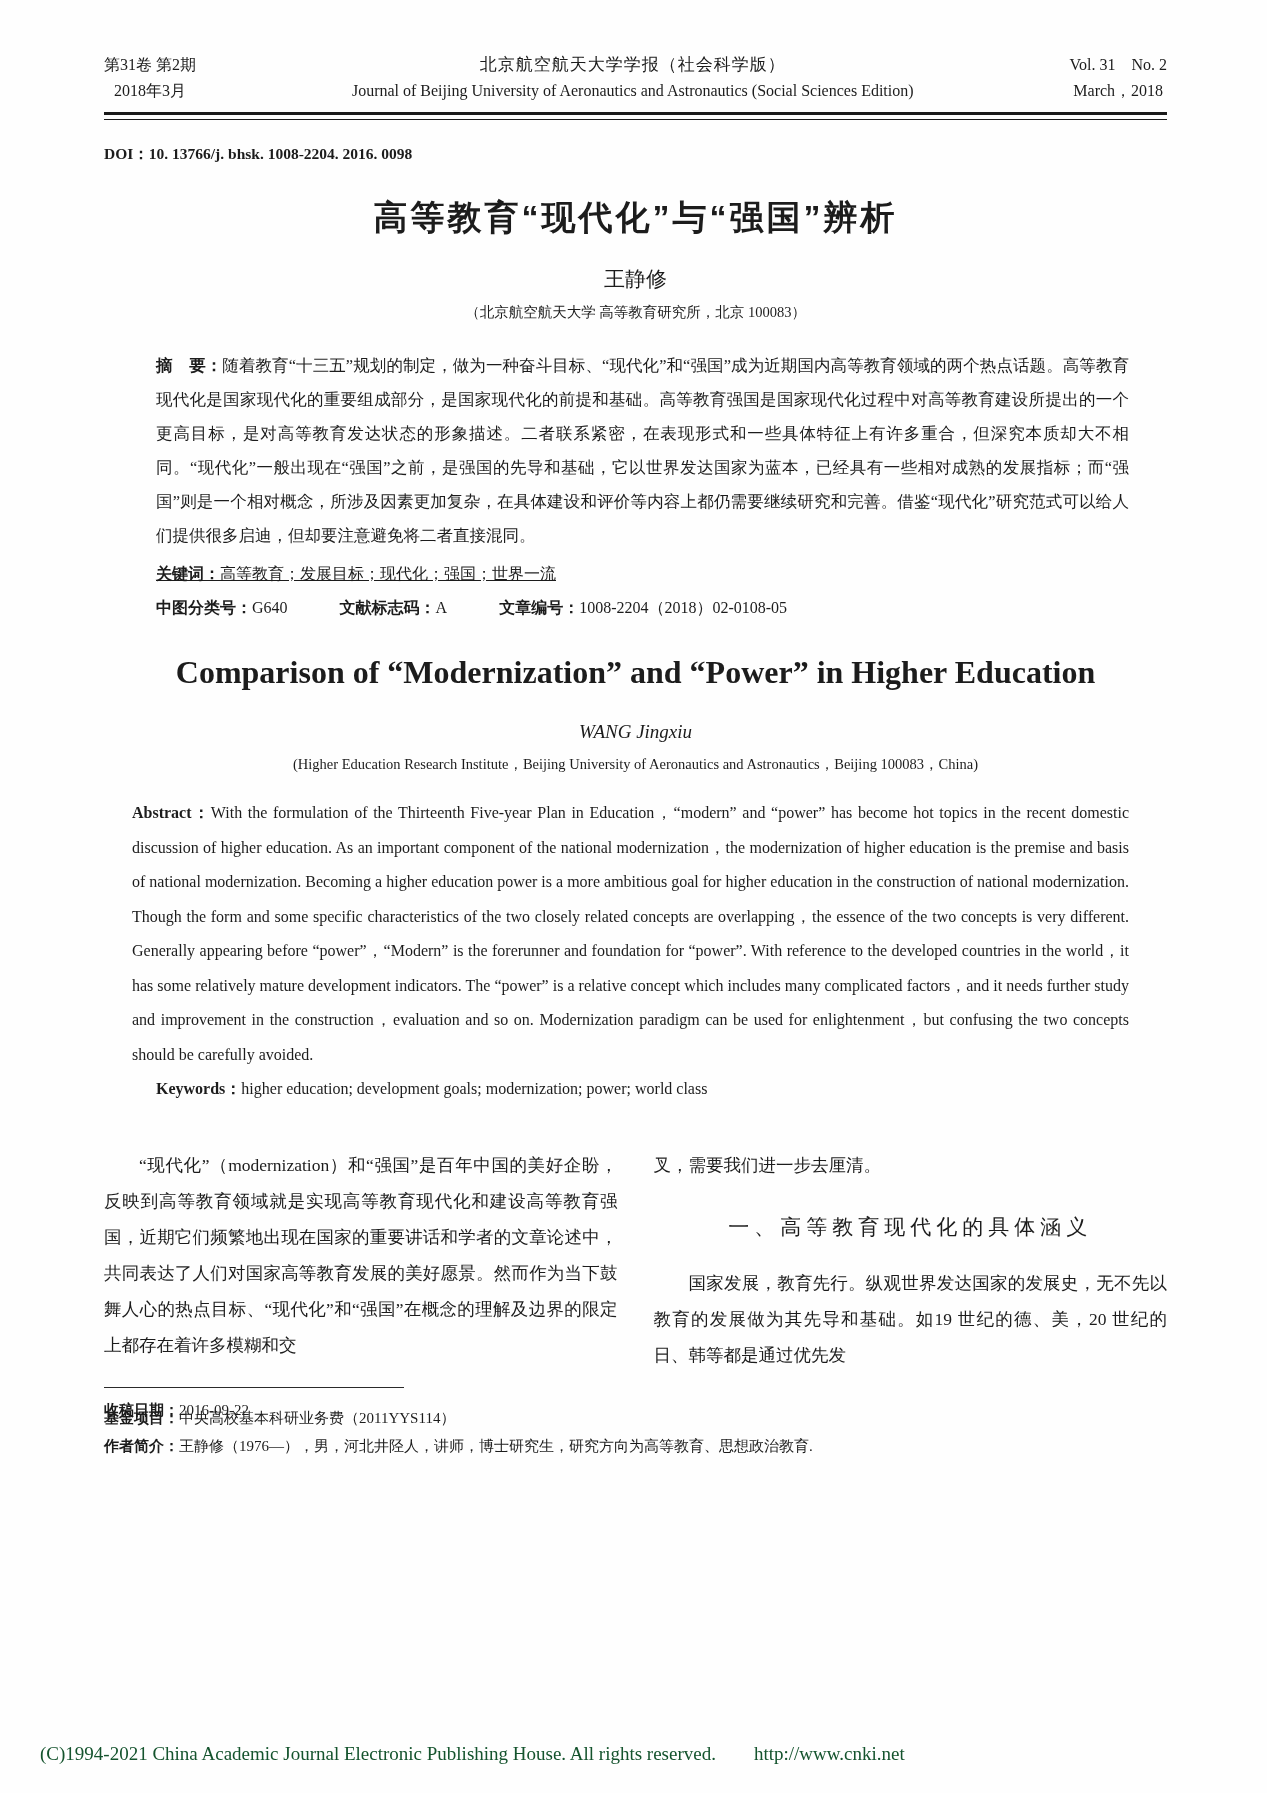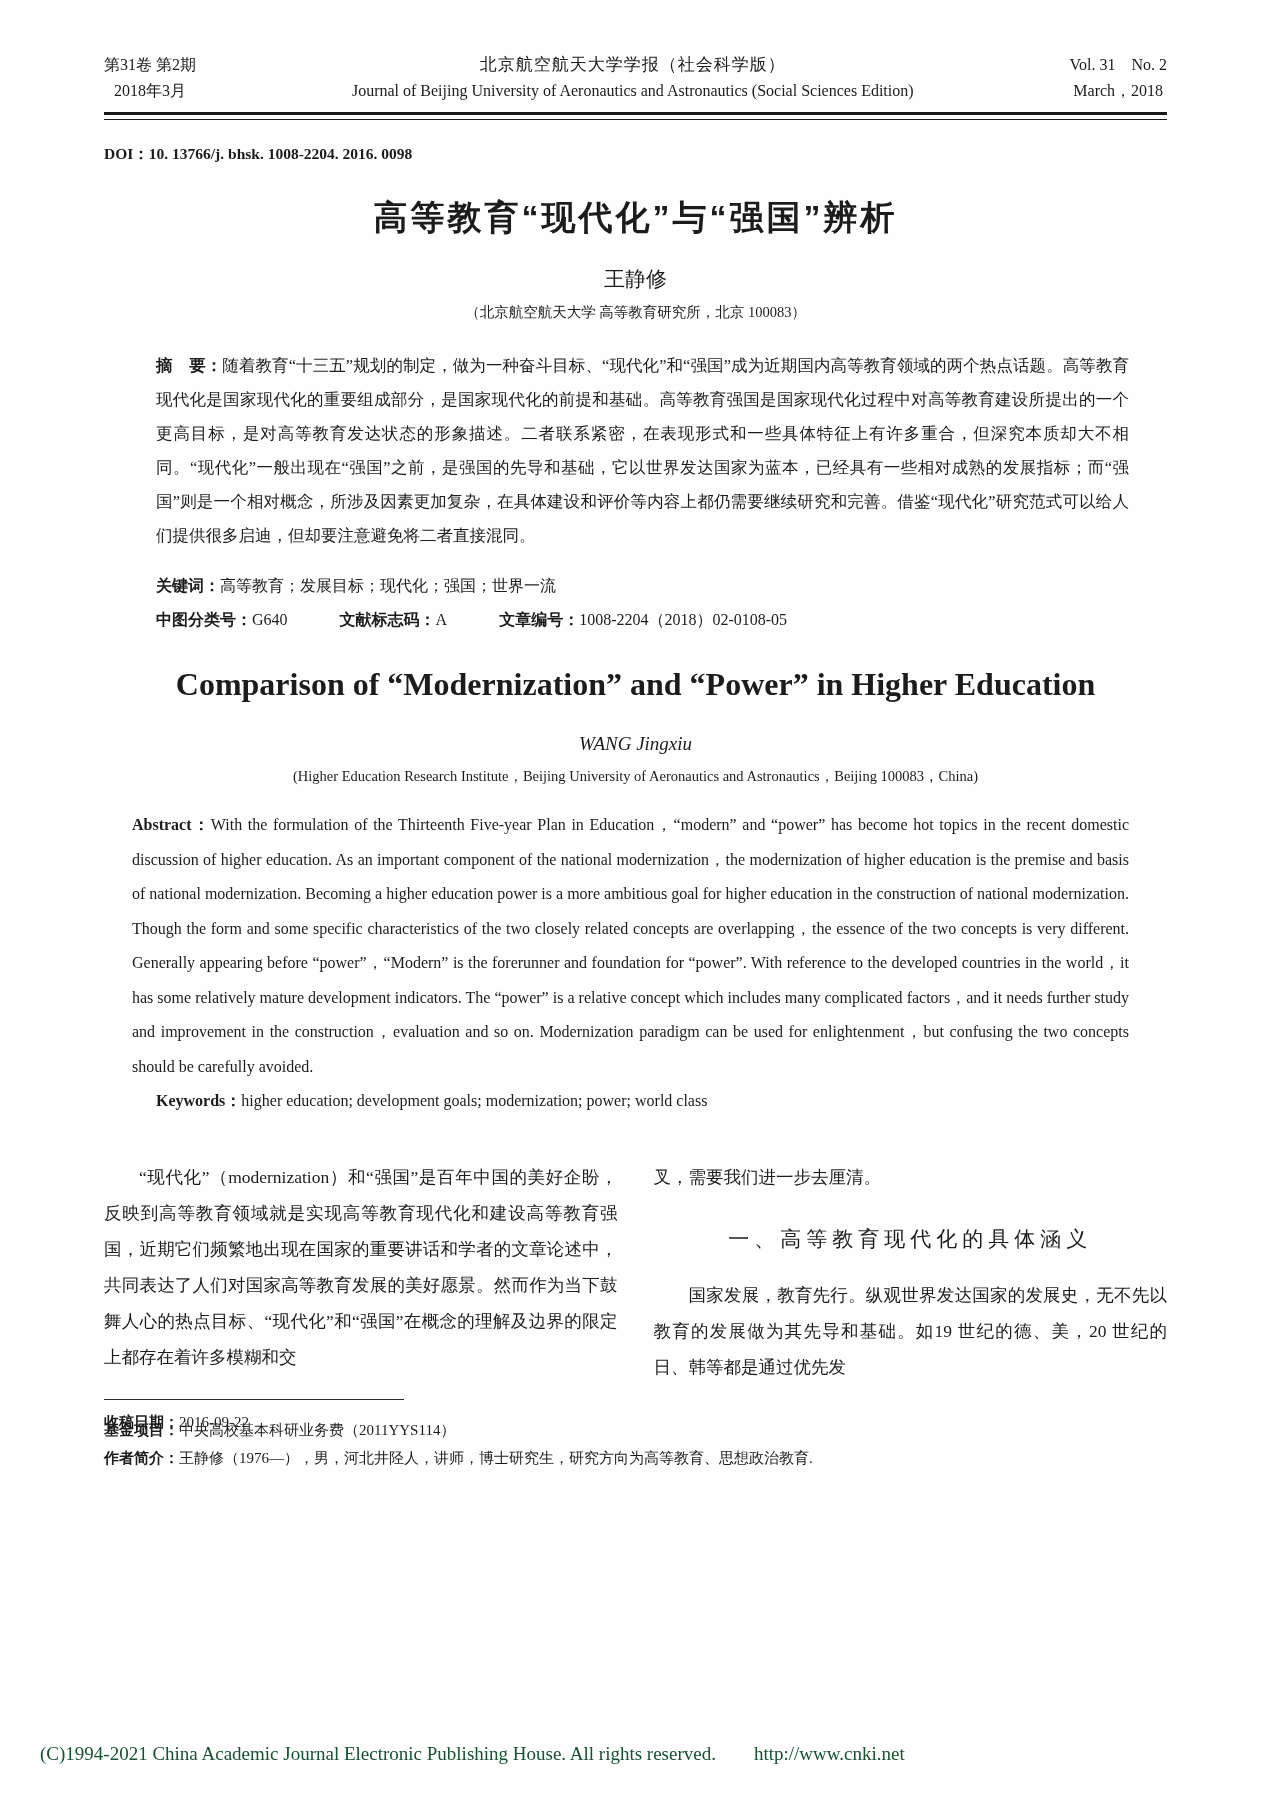--- a/index.html
+++ b/index.html
@@ -81,21 +81,21 @@
     <span>DOI</span><span>：10. 13766/j. bhsk. 1008-2204. 2016. 0098</span>
   </div>
 
   <h1 class="title-cn" style="margin-bottom:0;">高等教育“现代化”与“强国”辨析</h1>
   <div class="author-cn">王静修</div>
   <div class="affil-cn">（北京航空航天大学 高等教育研究所，北京 100083）</div>
 
   <p class="abstract-cn" style="margin-bottom:0;">
     <span class="lbl">摘　要：</span><span>随着教育“十三五”规划的制定，做为一种奋斗目标、“现代化”和“强国”成为近期国内高等教育领域的两个热点话题。高等教育现代化是国家现代化的重要组成部分，是国家现代化的前提和基础。高等教育强国是国家现代化过程中对高等教育建设所提出的一个更高目标，是对高等教育发达状态的形象描述。二者联系紧密，在表现形式和一些具体特征上有许多重合，但深究本质却大不相同。“现代化”一般出现在“强国”之前，是强国的先导和基础，它以世界发达国家为蓝本，已经具有一些相对成熟的发展指标；而“强国”则是一个相对概念，所涉及因素更加复杂，在具体建设和评价等内容上都仍需要继续研究和完善。借鉴“现代化”研究范式可以给人们提供很多启迪，但却要注意避免将二者直接混同。</span>
   </p>
-  <p class="meta-line" style="margin-top:16px;margin-bottom:0;">
+  <p class="meta-line" style="margin-top:4px;margin-bottom:0;text-decoration:underline;">
     <span class="lbl">关键词：</span><span>高等教育；发展目标；现代化；强国；世界一流</span>
   </p>
   <p class="meta-line" style="margin-top:0;margin-bottom:0;">
     <span class="group"><span class="lbl">中图分类号：</span><span>G640</span></span>
     <span class="group"><span class="lbl">文献标志码：</span><span>A</span></span>
     <span class="group" style="margin-right:0;"><span class="lbl">文章编号：</span><span>1008-2204（2018）02-0108-05</span></span>
   </p>
 
   <h2 class="title-en" style="margin-bottom:0;">Comparison of “Modernization” and “Power” in Higher Education</h2>
   <div class="author-en">WANG Jingxiu</div>

